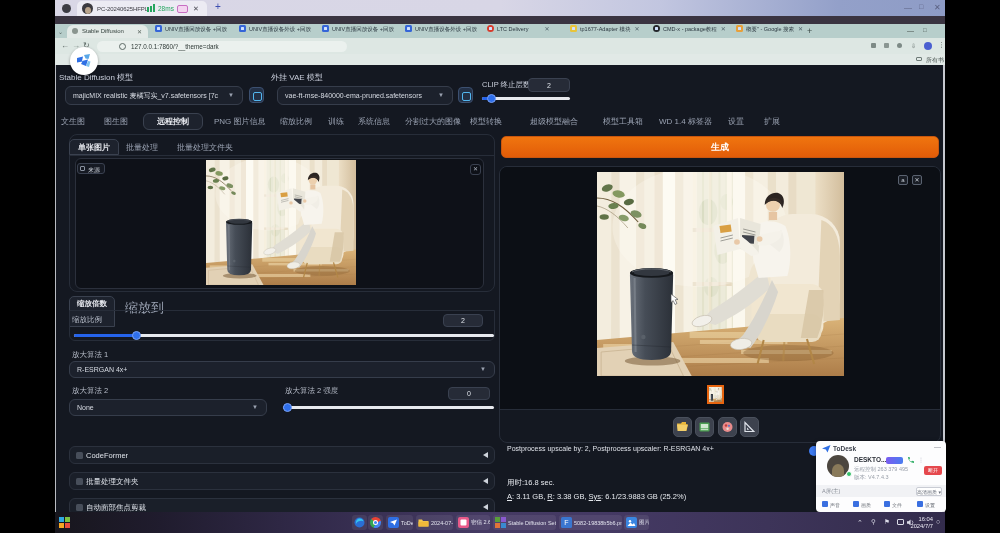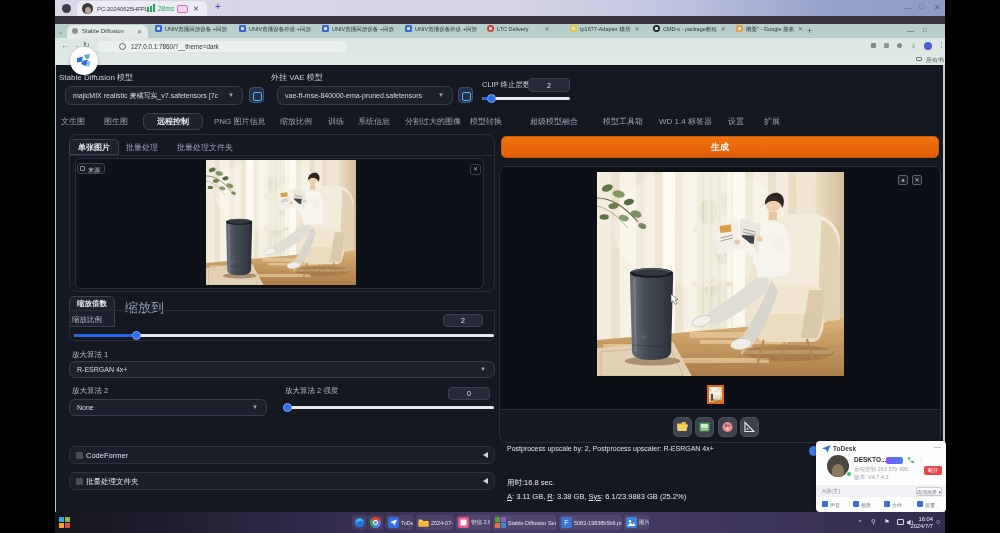--- a/index.html
+++ b/index.html
@@ -177,20 +177,21 @@
     <div class="lbl" style="left:229px;top:321px">放大算法 2 强度</div>
     <div class="valbox" style="left:392px;top:322px;width:42px;height:13px;line-height:12px">0</div>
     <div class="dd" style="left:13px;top:334px;width:198px;height:17px;line-height:15px">None<span class="caret" style="line-height:15px">▼</span></div>
     <div class="slider" style="left:227px;top:341px;width:211px">
         <div class="sfill" style="width:5px"></div>
         <div class="shandle" style="left:0px"></div>
       </div>
 
     <div class="acc" style="top:381px"><span class="accic"></span><span style="margin-left:16px">CodeFormer</span><span class="accarrow"></span></div>
     <div class="acc" style="top:407px"><span class="accic"></span><span style="margin-left:16px">批量处理文件夹</span><span class="accarrow"></span></div>
+    <div class="acc" style="top:433px"><span class="accic"></span><span style="margin-left:16px">自动面部焦点剪裁</span><span class="accarrow"></span></div>
 
     <div class="abs" style="left:445px;top:71px;width:438px;height:22px;background:linear-gradient(#f0750f,#e25c08);border:1px solid #c9560e;border-radius:5px;color:#fff;font-size:9px;font-weight:bold;text-align:center;line-height:21px">生成</div>
     <div class="abs" style="left:443px;top:101px;width:442px;height:277px;border:1px solid #272d39;border-radius:8px"></div>
     <div class="abs" style="left:444px;top:102px;width:440px;height:242px;background:#0c0f15;border-radius:7px 7px 0 0"></div>
     <div class="abs" style="left:842px;top:110px;width:10px;height:10px;border:1px solid #5a6270;border-radius:2px;background:#1a1e26;color:#c7cdd6;font-size:6px;text-align:center;line-height:9px">a</div>
     <div class="abs" style="left:856px;top:110px;width:10px;height:10px;border:1px solid #5a6270;border-radius:2px;background:#1a1e26;color:#c7cdd6;font-size:6px;text-align:center;line-height:9px">✕</div>
     <svg class="abs" style="left:541px;top:107px" width="247" height="204">
         <use href="#scene"></use>
       </svg>
     <svg class="abs" style="left:612px;top:228px" width="12" height="14" viewBox="0 0 12 14">

